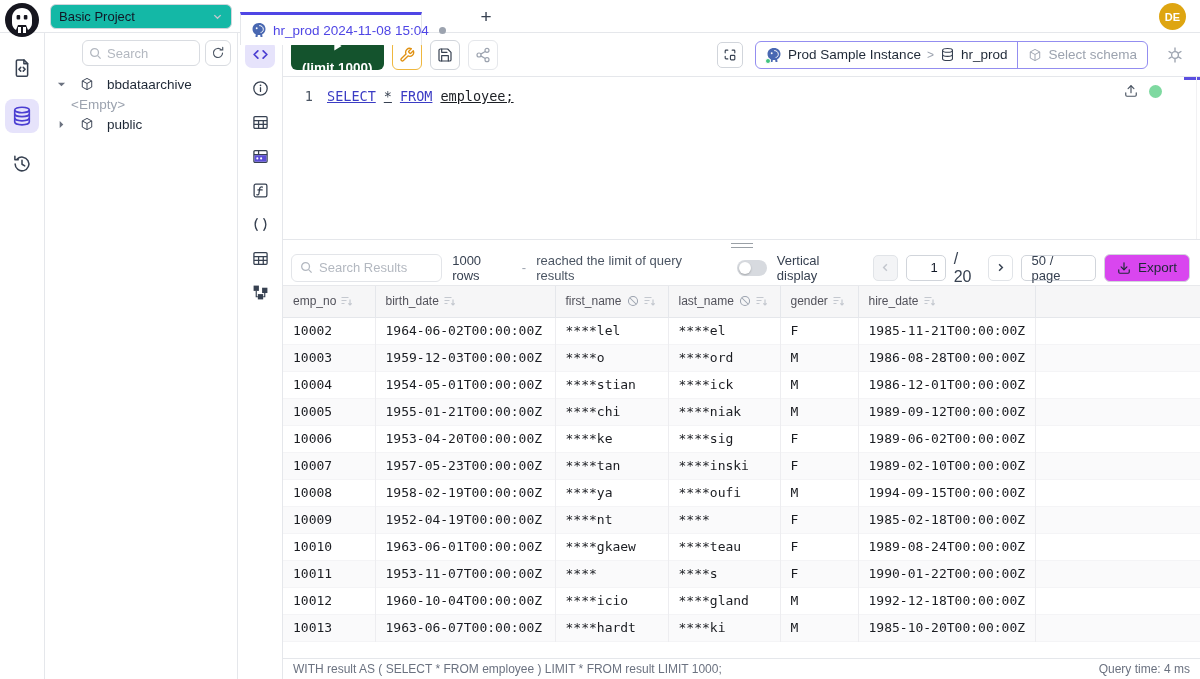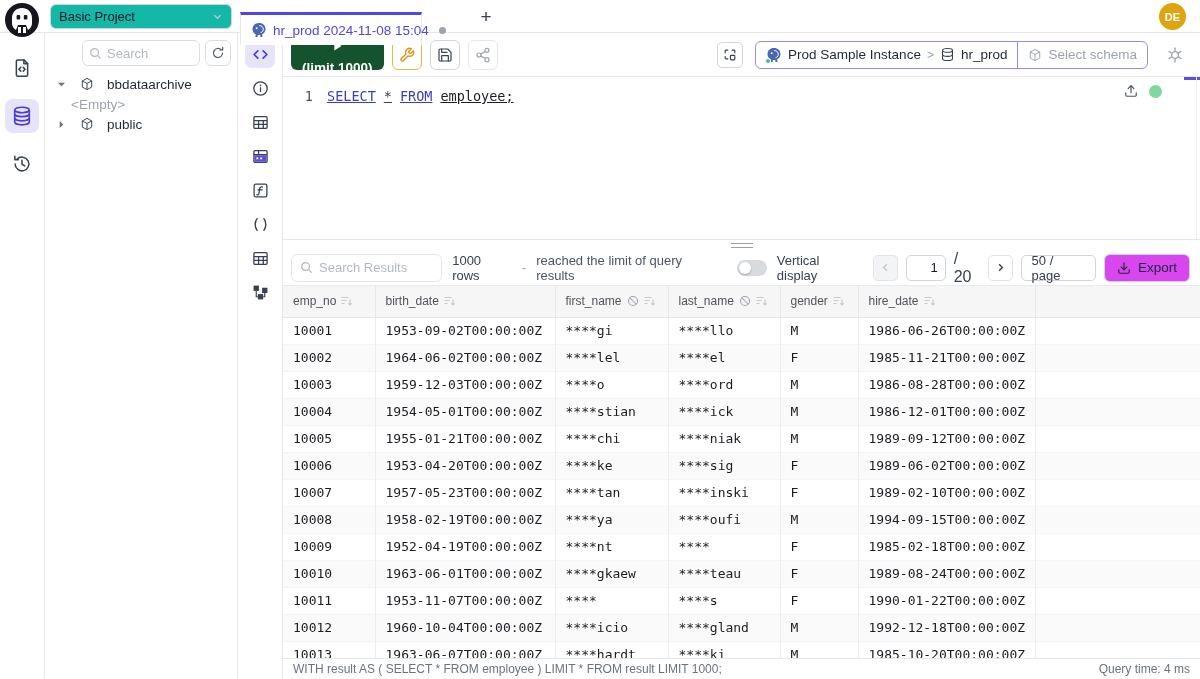--- a/index.html
+++ b/index.html
@@ -529,29 +529,20 @@
                         <path d="M9 3.5v5.5M7.3 7.3L9 9l1.7-1.7"></path>
                       </svg>
                     </span>
                   </span>
                 </th>
                 <th class="filler"></th>
               </tr>
             </thead>
           <tbody>
               <tr>
-                <td>10001</td>
-                <td>1953-09-02T00:00:00Z</td>
-                <td>****gi</td>
-                <td>****llo</td>
-                <td>M</td>
-                <td>1986-06-26T00:00:00Z</td>
-                <td class="filler"></td>
-              </tr>
-              <tr>
                 <td>10002</td>
                 <td>1964-06-02T00:00:00Z</td>
                 <td>****lel</td>
                 <td>****el</td>
                 <td>F</td>
                 <td>1985-11-21T00:00:00Z</td>
                 <td class="filler"></td>
               </tr>
               <tr>
                 <td>10003</td>

